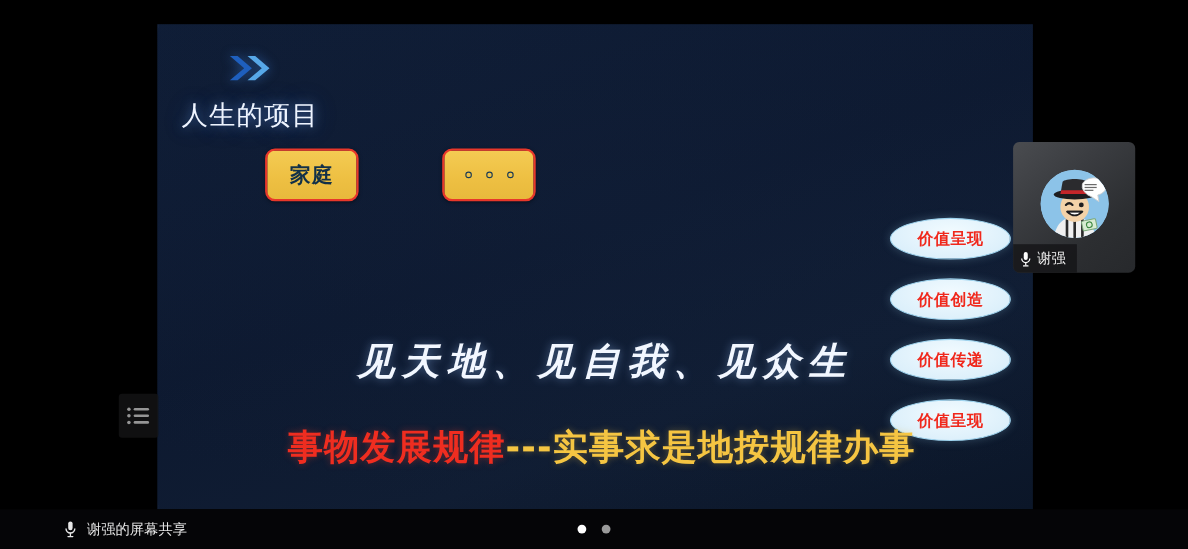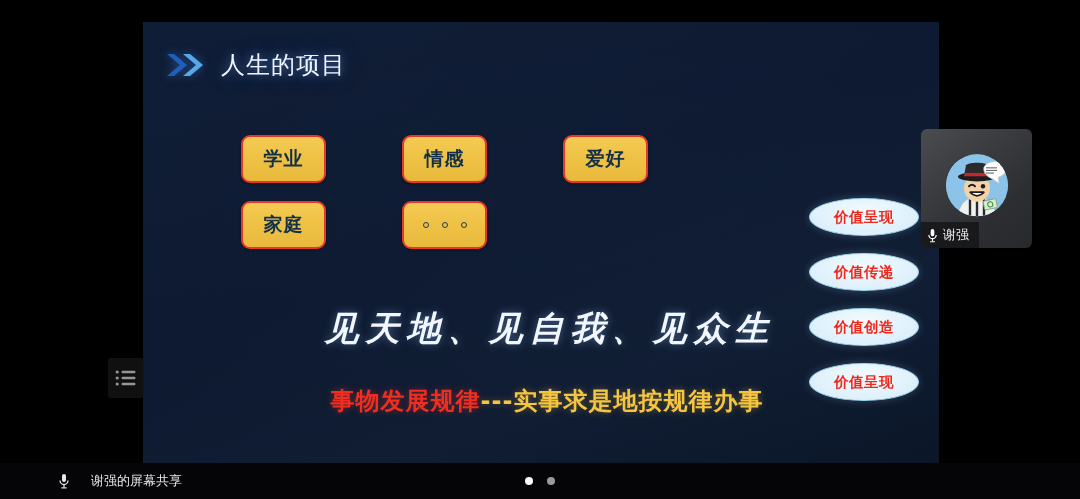--- a/index.html
+++ b/index.html
@@ -30,21 +30,21 @@
     position: absolute; inset: 0;
     background:
       linear-gradient(104deg, rgba(255,255,255,0.018) 0 2px, rgba(255,255,255,0) 2px 70px),
       linear-gradient(76deg,  rgba(255,255,255,0.012) 0 2px, rgba(255,255,255,0) 2px 110px);
     pointer-events: none;
   }
 
   
   .slide-title-row {
     position: absolute; left: 22px; top: 27px;
-    display: flex; align-items: center; gap: 14px;
+    display: flex; align-items: center; gap: 14px; flex-direction: column;
   }
   .chev-icon { width: 42px; height: 26px; display: block; filter: drop-shadow(0 0 5px rgba(60,130,220,.55)); }
   .slide-title {
     font-size: 24px; letter-spacing: 1px; color: #eef4ff;
     text-shadow: 0 0 10px rgba(120,170,255,.55), 0 0 22px rgba(60,120,220,.35);
     font-family: "DejaVu Sans", "Liberation Sans", sans-serif;
   }
 
   
   .boxes { position: absolute; left: 98px; top: 113px; }
@@ -75,21 +75,21 @@
     font-family: "DejaVu Serif", "Liberation Serif", serif;
     font-style: italic; font-weight: 600;
     text-shadow: 0 0 9px rgba(150,195,255,.45);
     padding-left: 18px;
   }
 
   
   .headline {
     position: absolute; left: 0; right: 0; top: 363px;
     text-align: center;
-    font-size: 24px; font-weight: bold; letter-spacing: 1px;
+    font-size: 32px; font-weight: bold; letter-spacing: 1px;
     font-family: "DejaVu Sans", "Liberation Sans", sans-serif;
     padding-left: 12px;
   }
   .headline .red  { color: #ef2d20; text-shadow: 0 0 7px rgba(240,60,40,.4); }
   .headline .gold { color: #f5c542; text-shadow: 0 0 7px rgba(245,195,65,.35); }
 
   
   .ellipses { position: absolute; right: 20px; top: 176px; }
   .vell {
     width: 110px; height: 38px; margin-bottom: 17px;
@@ -137,21 +137,21 @@
   .mic-glyph { width: 11px; height: 15px; display: block; }
 
   
   #bottom-bar {
     position: absolute; left: 0; bottom: 0;
     width: 1080px; height: 36px;
     background: #050507;
     display: flex; align-items: center;
   }
   #share-status {
-    display: flex; align-items: center; gap: 21px;
+    display: flex; align-items: center; gap: 9px;
     margin-left: 58px;
     color: #e7e7e7; font-size: 13px;
     font-family: Liberation Sans, sans-serif;
   }
   #share-status .mic-glyph { width: 12px; height: 16px; }
   #page-dots {
     position: absolute; left: 50%; transform: translateX(-50%);
     display: flex; gap: 14px; align-items: center;
   }
   #page-dots .pd { width: 8px; height: 8px; border-radius: 50%; }
@@ -168,39 +168,34 @@
 
     <div class="slide-title-row">
       <svg class="chev-icon" viewBox="0 0 42 26">
         <path d="M2 2 L15 13 L2 24 L9 24 L22 13 L9 2 Z" fill="#1e5fbe"></path>
         <path d="M18 2 L31 13 L18 24 L25 24 L38 13 L25 2 Z" fill="#57a8e8"></path>
       </svg>
       <div class="slide-title">人生的项目</div>
     </div>
 
     <div class="boxes">
-      <div class="box-row">
-        <div class="gbox">学业</div>
-        <div class="gbox">情感</div>
-        <div class="gbox">爱好</div>
-      </div>
       <div class="box-row">
         <div class="gbox">家庭</div>
         <div class="gbox dots">
           <span class="dot"></span>
           <span class="dot"></span>
           <span class="dot"></span>
         </div>
       </div>
     </div>
 
     <div class="ellipses">
       <div class="vell">价值呈现</div>
+      <div class="vell">价值创造</div>
       <div class="vell">价值传递</div>
-      <div class="vell">价值创造</div>
       <div class="vell">价值呈现</div>
     </div>
 
     <div class="calligraphy">见天地、见自我、见众生</div>
 
     <div class="headline">
       <span class="red">事物发展规律</span><span class="gold">---实事求是地按规律办事</span>
     </div>
   </div>
 

